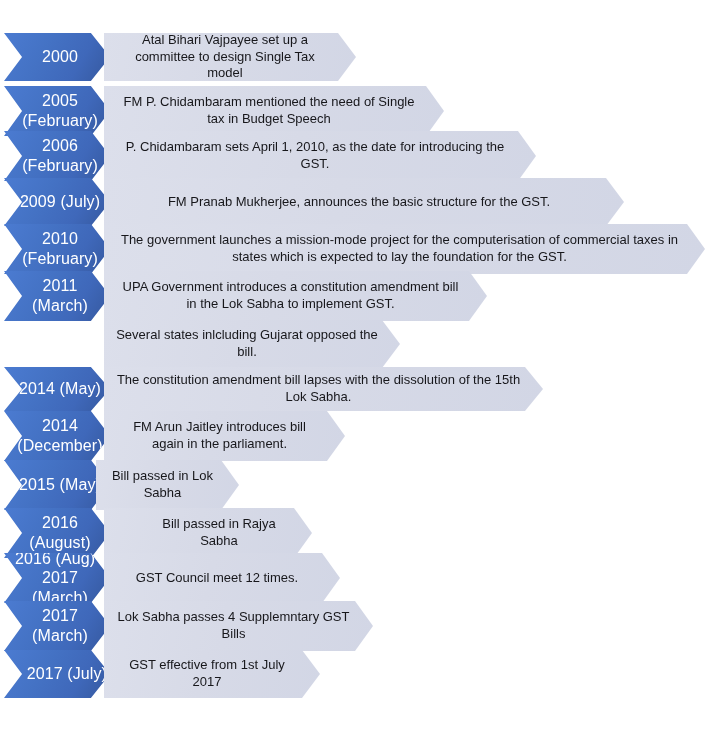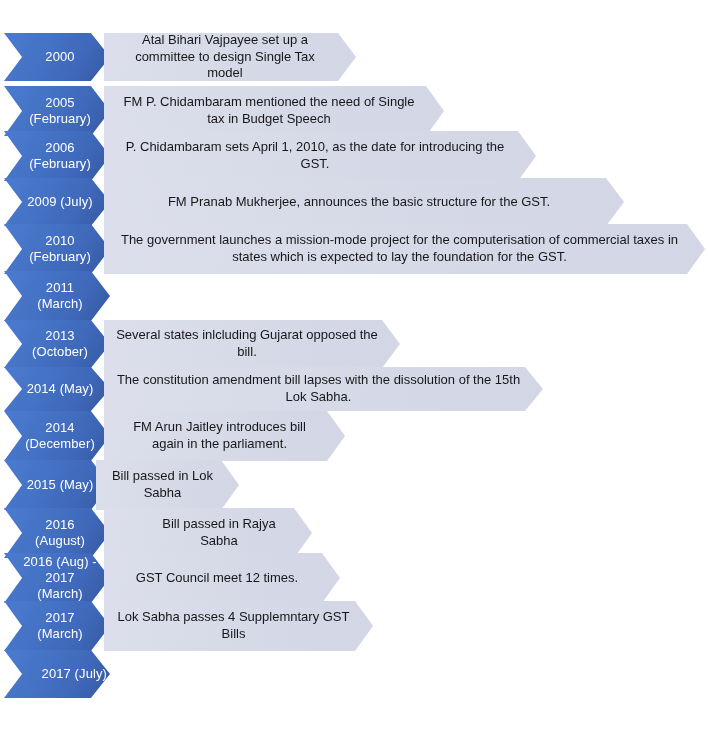--- a/index.html
+++ b/index.html
@@ -42,21 +42,21 @@
     justify-content: center;
     color: #ffffff;
     text-align: center;
     line-height: 1.22;
     letter-spacing: 0.1px;
   }
   .year-chev .year-label {
     display: block;
     padding-left: 9px;
     padding-right: 3px;
-    font-size: 13px;
+    font-size: 16px;
     white-space: pre-line;
   }
 
   
   .event-chev {
     position: absolute;
     top: 0;
     box-sizing: border-box;
     background: linear-gradient(100deg, #dcdfeb 0%, #d7dae7 45%, #d2d6e5 100%);
     display: flex;
@@ -119,26 +119,25 @@
       </div>
       <div class="event-chev" style="left: 104px; height: 50px; width: 601px; clip-path: polygon(0px 0px, 97.005% 0px, 100% 50%, 97.005% 100%, 0px 100%);">
         <span class="event-label">The government launches a mission-mode project for the computerisation of commercial taxes in states which is expected to lay the foundation for the GST.</span>
       </div>
     </div>
     <div class="tl-row" style="top: 271px; height: 50px; width: 708px;">
       <div class="year-chev" style="height: 50px;">
         <span class="year-label">2011
 (March)</span>
       </div>
+      <div class="event-chev" style="left: 104px; height: 50px; width: 383px; clip-path: polygon(0px 0px, 95.3% 0px, 100% 50%, 95.3% 100%, 0px 100%);">
+        <span class="event-label">UPA Government introduces a constitution amendment bill in the Lok Sabha to implement GST.</span>
+      </div>
     </div>
     <div class="tl-row" style="top: 320px; height: 48px; width: 708px;">
-      <div class="year-chev" style="height: 48px;">
-        <span class="year-label">2013
-(October)</span>
-      </div>
       <div class="event-chev" style="left: 104px; height: 48px; width: 296px; clip-path: polygon(0px 0px, 93.919% 0px, 100% 50%, 93.919% 100%, 0px 100%);">
         <span class="event-label">Several states inlcluding Gujarat opposed the bill.</span>
       </div>
     </div>
     <div class="tl-row" style="top: 367px; height: 44px; width: 708px;">
       <div class="year-chev" style="height: 44px;">
         <span class="year-label">2014 (May)</span>
       </div>
       <div class="event-chev" style="left: 104px; height: 44px; width: 439px; clip-path: polygon(0px 0px, 95.9% 0px, 100% 50%, 95.9% 100%, 0px 100%);">
         <span class="event-label">The constitution amendment bill lapses with the dissolution of the 15th Lok Sabha.</span>
@@ -186,14 +185,17 @@
 (March)</span>
       </div>
       <div class="event-chev" style="left: 104px; height: 50px; width: 269px; clip-path: polygon(0px 0px, 93.309% 0px, 100% 50%, 93.309% 100%, 0px 100%);">
         <span class="event-label">Lok Sabha passes 4 Supplemntary GST Bills</span>
       </div>
     </div>
     <div class="tl-row" style="top: 650px; height: 48px; width: 708px;">
       <div class="year-chev" style="height: 48px; justify-content: flex-end;">
         <span class="year-label">2017 (July)</span>
       </div>
+      <div class="event-chev" style="left: 104px; height: 48px; width: 216px; clip-path: polygon(0px 0px, 91.667% 0px, 100% 50%, 91.667% 100%, 0px 100%);">
+        <span class="event-label">GST effective from 1st July 2017</span>
+      </div>
     </div>
   </div>
 
 </body></html>

